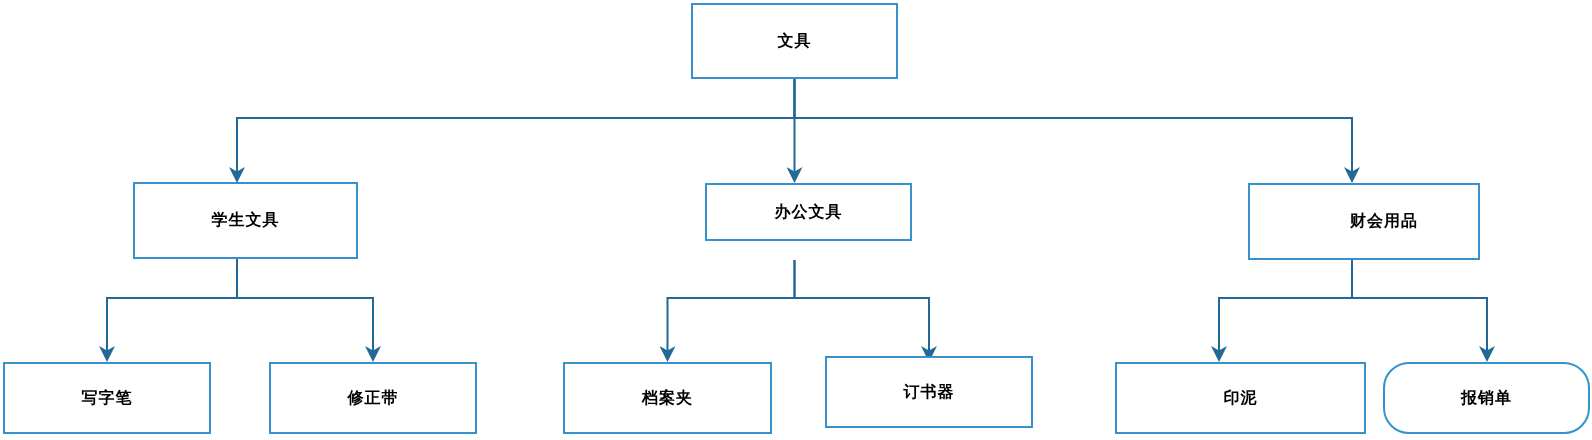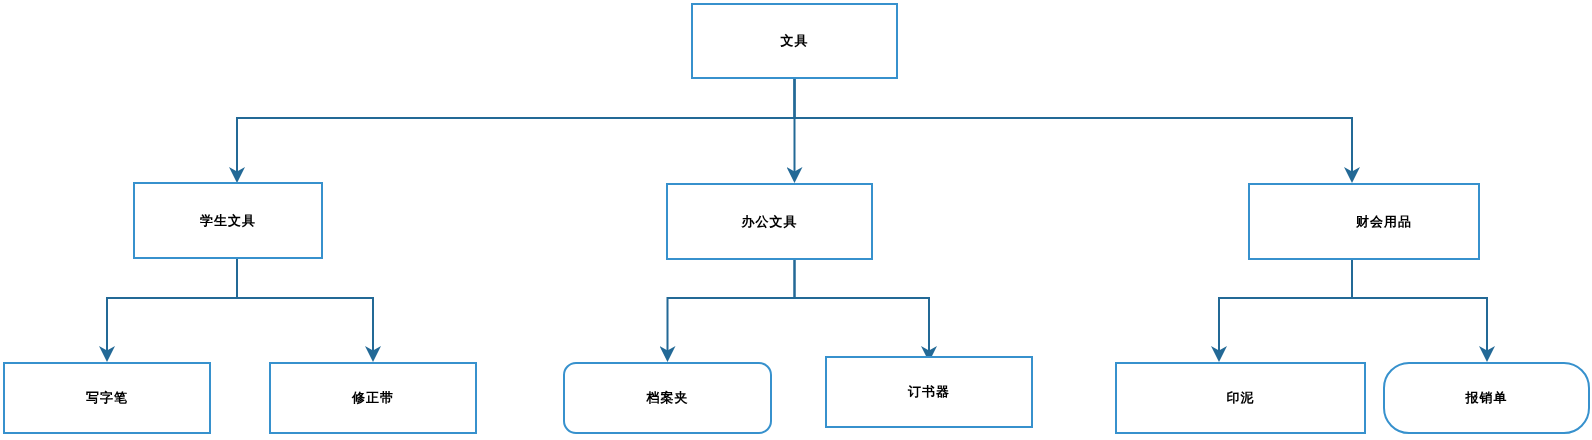--- a/index.html
+++ b/index.html
@@ -40,34 +40,34 @@
   }
   .node {
     position: absolute;
     background: var(--node-fill, #fff);
     border: 2px solid var(--node-border, #3791cd);
     display: flex;
     align-items: center;
     justify-content: center;
   }
   .node-label {
-    font-size: 13px;
+    font-size: 16px;
     font-weight: 700;
     color: var(--text, #000);
     letter-spacing: 1px;
     white-space: nowrap;
   }
   
   .n-root     { left: 691px;  top: 3px;   width: 207px; height: 76px; }
-  .n-student  { left: 133px;  top: 182px; width: 190px; height: 77px; }
-  .n-office   { left: 666px;  top: 183px; width: 207px; height: 77px; }
+  .n-student  { left: 133px;  top: 182px; width: 225px; height: 77px; }
+  .n-office   { left: 705px;  top: 183px; width: 207px; height: 58px; }
   .n-finance  { left: 1248px; top: 183px; width: 232px; height: 77px; padding-left: 40px; }
   .n-pen      { left: 3px;    top: 362px; width: 208px; height: 72px; }
   .n-tape     { left: 269px;  top: 362px; width: 208px; height: 72px; }
-  .n-folder   { left: 563px;  top: 362px; width: 209px; height: 72px; border-radius: 13px; }
+  .n-folder   { left: 563px;  top: 362px; width: 209px; height: 72px; }
   .n-stapler  { left: 825px;  top: 356px; width: 208px; height: 72px; }
   .n-inkpad   { left: 1115px; top: 362px; width: 251px; height: 72px; }
   .n-expense  { left: 1383px; top: 362px; width: 207px; height: 72px; border-radius: 26px; }
 </style>
 </head>
 <body>
 
 <div class="canvas">
 
   <svg class="edge-layer" width="1592" height="440" viewBox="0 0 1592 440" xmlns="http://www.w3.org/2000/svg">

